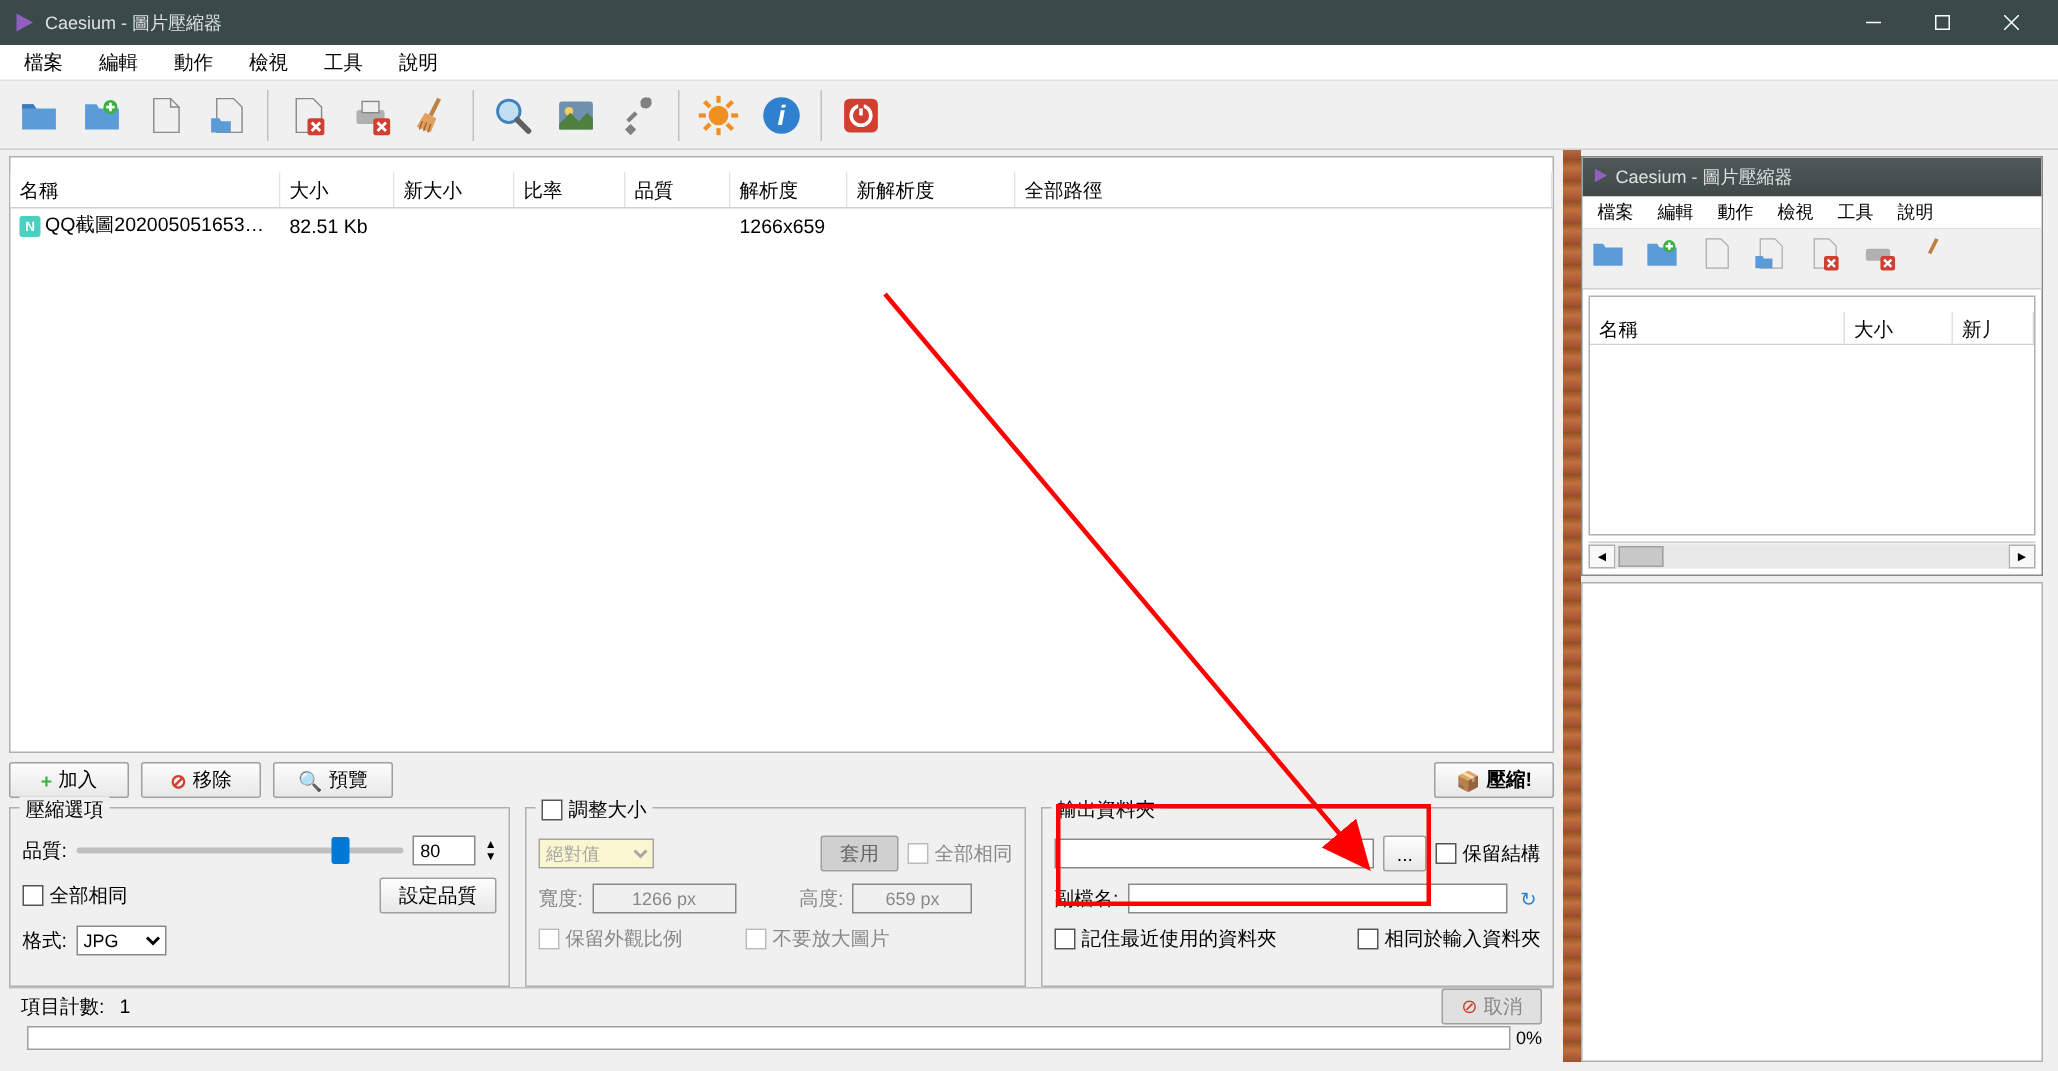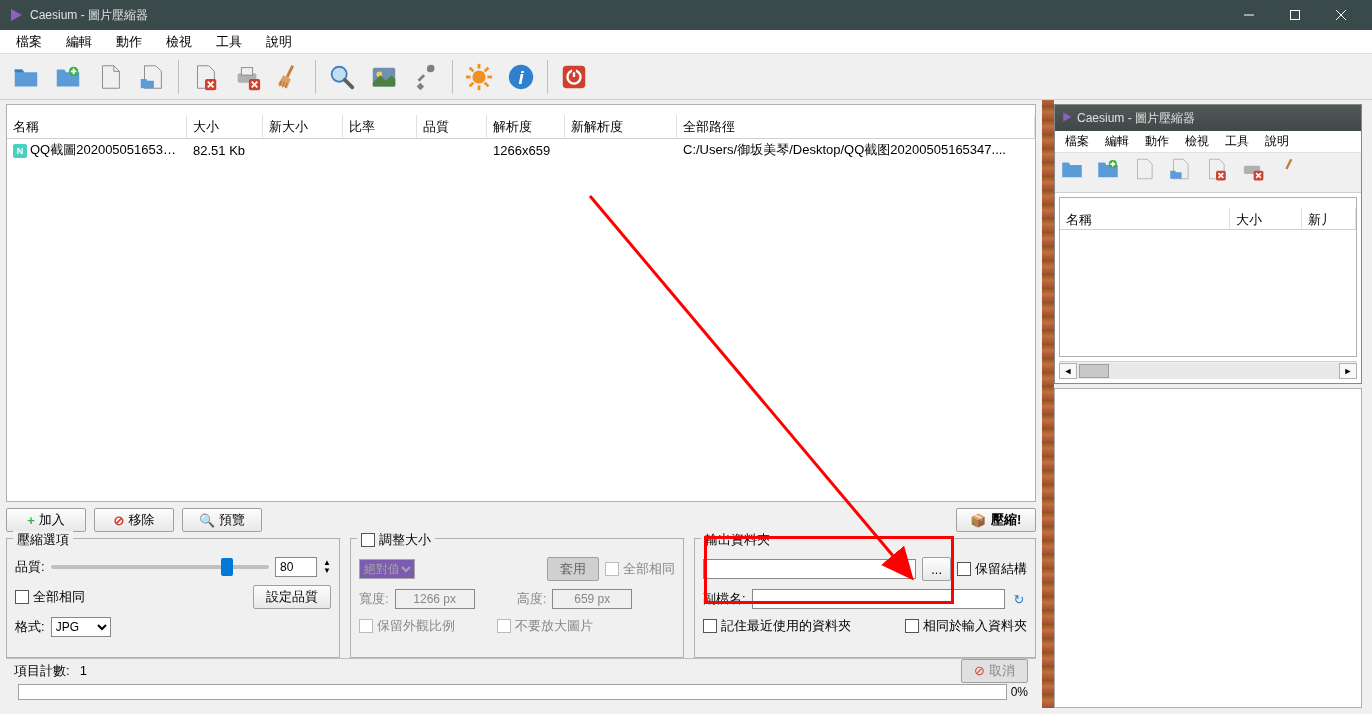--- a/index.html
+++ b/index.html
@@ -236,21 +236,20 @@
         <div class="th" style="flex:1">全部路徑</div>
       </div>
       <div class="trow">
         <div class="td" style="width:180px"><span class="fileicon">N</span><span>QQ截圖2020050516534...</span></div>
         <div class="td" style="width:76px">82.51 Kb</div>
         <div class="td" style="width:80px"></div>
         <div class="td" style="width:74px"></div>
         <div class="td" style="width:70px"></div>
         <div class="td" style="width:78px">1266x659</div>
         <div class="td" style="width:112px"></div>
-        <div class="td" style="flex:1">C:/Users/御坂美琴/Desktop/QQ截图20200505165347....</div>
       </div>
     </div>
 
     <div class="actionrow">
       <button class="btn wide">
           <span style="color:#3cb043;font-weight:bold">+</span>
           <span>加入</span>
         </button>
       <button class="btn wide">
           <span style="color:#d04030;font-weight:bold">⊘</span>
@@ -296,31 +295,31 @@
       </div>
 
       <div class="panel panel-resize">
         <div class="legend" style="top:-8px">
             <label style="display:flex;align-items:center;gap:4px">
               <span class="chk"></span>
               <span>調整大小</span>
             </label>
           </div>
         <div class="row">
-          <select disabled="" style="width:56px;background:#4c1d95;color:#888"><option>絕對值</option></select>
+          <select disabled="" style="width:77px;background:#fef9c3;color:#888"><option>絕對值</option></select>
           <div style="flex:1"></div>
           <button class="btn" style="background:#d0d0d0;color:#666">套用</button>
           <label class="lbl-dis" style="display:flex;align-items:center;gap:4px">
               <span class="chk" style="border-color:#bbb"></span>
               <span>全部相同</span>
             </label>
         </div>
         <div class="row lbl-dis">
           <span>寬度:</span>
-          <input type="text" disabled="" style="width: 80px; text-align: center; color: rgb(136, 136, 136); background: rgb(240, 240, 240);" value="1266 px">
+          <input type="text" disabled="" style="width: 96px; text-align: center; color: rgb(136, 136, 136); background: rgb(240, 240, 240);" value="1266 px">
           <div style="width:30px"></div>
           <span>高度:</span>
           <input type="text" disabled="" style="width: 80px; text-align: center; color: rgb(136, 136, 136); background: rgb(240, 240, 240);" value="659 px">
         </div>
         <div class="row lbl-dis">
           <label style="display:flex;align-items:center;gap:4px">
               <span class="chk" style="border-color:#bbb"></span>
               <span>保留外觀比例</span>
             </label>
           <div style="width:30px"></div>

